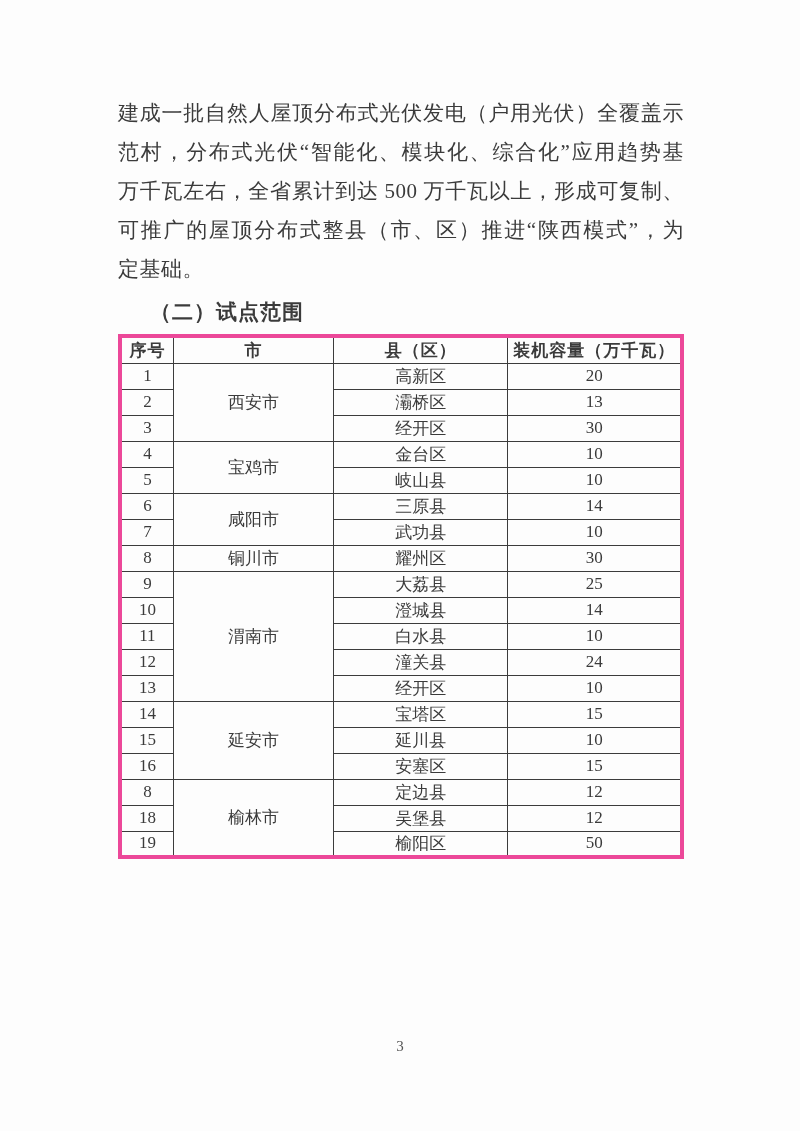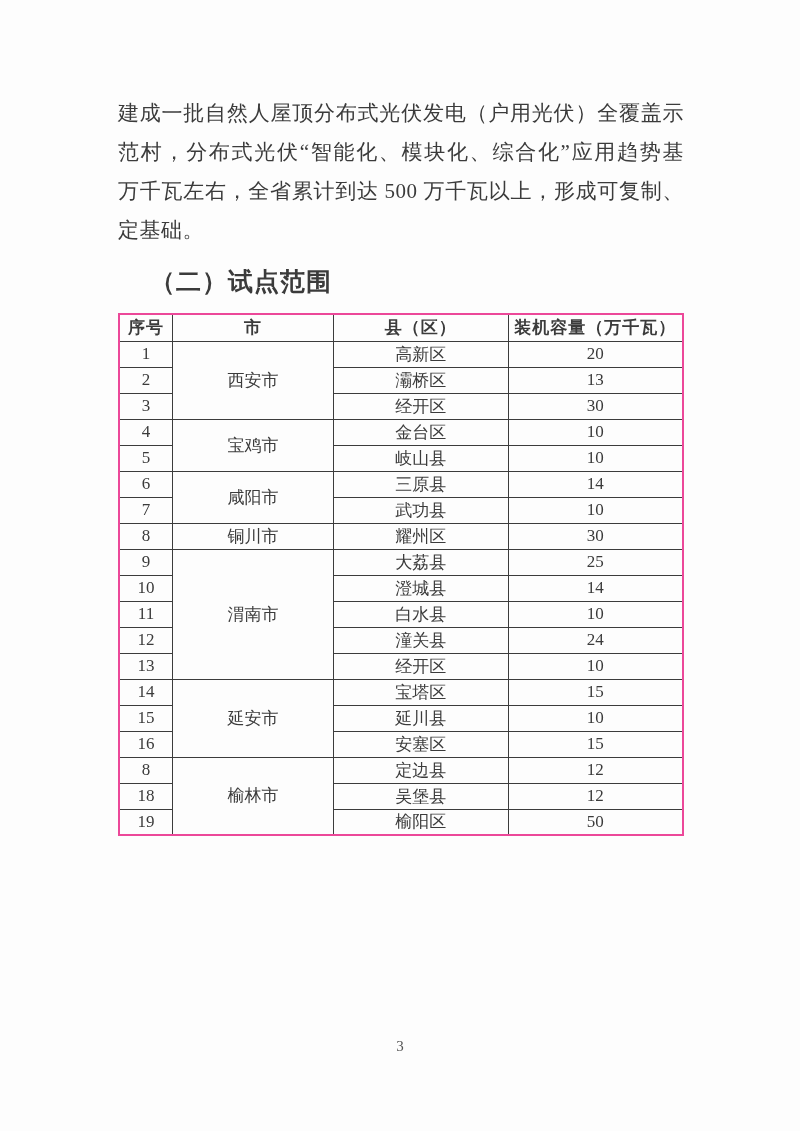--- a/index.html
+++ b/index.html
@@ -23,33 +23,33 @@
     white-space: nowrap;
     letter-spacing: 0.5px;
   }
   .line.fill {
     white-space: normal;
     text-align: justify;
     text-align-last: justify;
   }
   .line.indent { padding-left: 42px; }
   .heading {
-    font-size: 25px;
+    font-size: 21px;
     line-height: 39px;
     font-weight: 700;
     padding-left: 32px;
-    margin-top: 12px;
+    margin-top: 4px;
     letter-spacing: 1px;
   }
   .para2 { margin-top: 0; }
   table.pilot {
-    margin-top: 12px;
+    margin-top: 2px;
     width: 566px;
     border-collapse: collapse;
-    border: 2px solid #ec4899;
+    border: 4px solid #ec4899;
     table-layout: fixed;
   }
   table.pilot th, table.pilot td {
     border: 1px solid #3c3c3c;
     text-align: center;
     vertical-align: middle;
     font-size: 17px;
     padding: 0;
     height: 26px;
     overflow: hidden;
@@ -76,20 +76,21 @@
 </style>
 </head>
 <body>
 
 <div class="content">
 
   <div>
     <div class="line fill">建成一批自然人屋顶分布式光伏发电（户用光伏）全覆盖示</div>
     <div class="line fill">范村，分布式光伏“智能化、模块化、综合化”应用趋势基</div>
     <div class="line fill">万千瓦左右，全省累计到达 500 万千瓦以上，形成可复制、</div>
+    <div class="line fill">可推广的屋顶分布式整县（市、区）推进“陕西模式”，为</div>
     <div class="line">定基础。</div>
   </div>
 
   <div class="heading">（二）试点范围</div>
 
   <div class="para2">
   </div>
 
   <table class="pilot">
     <colgroup>

